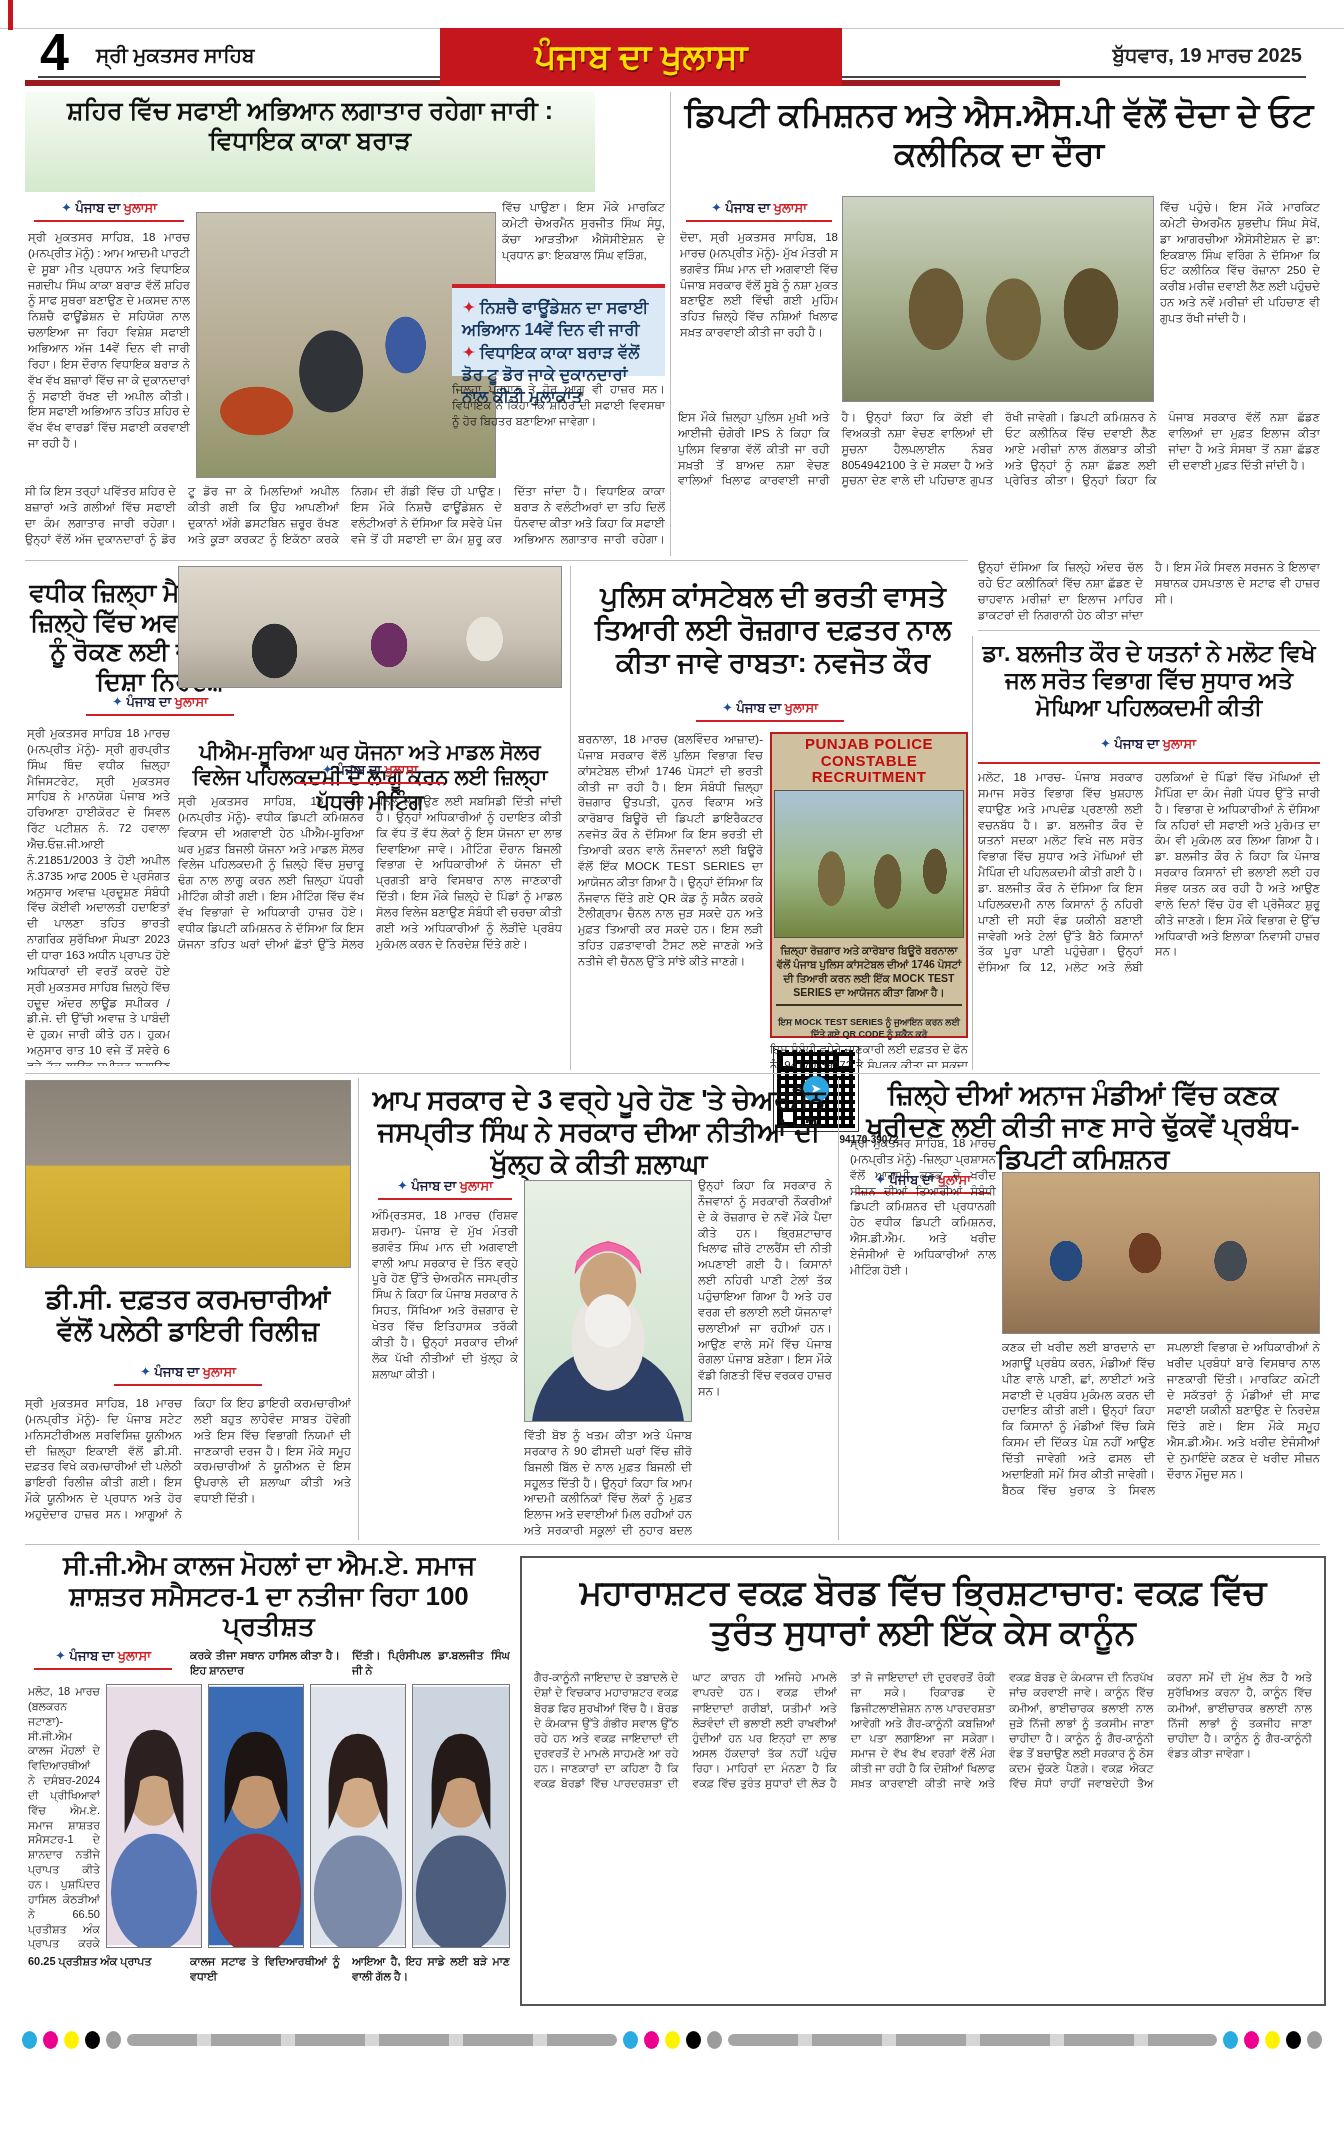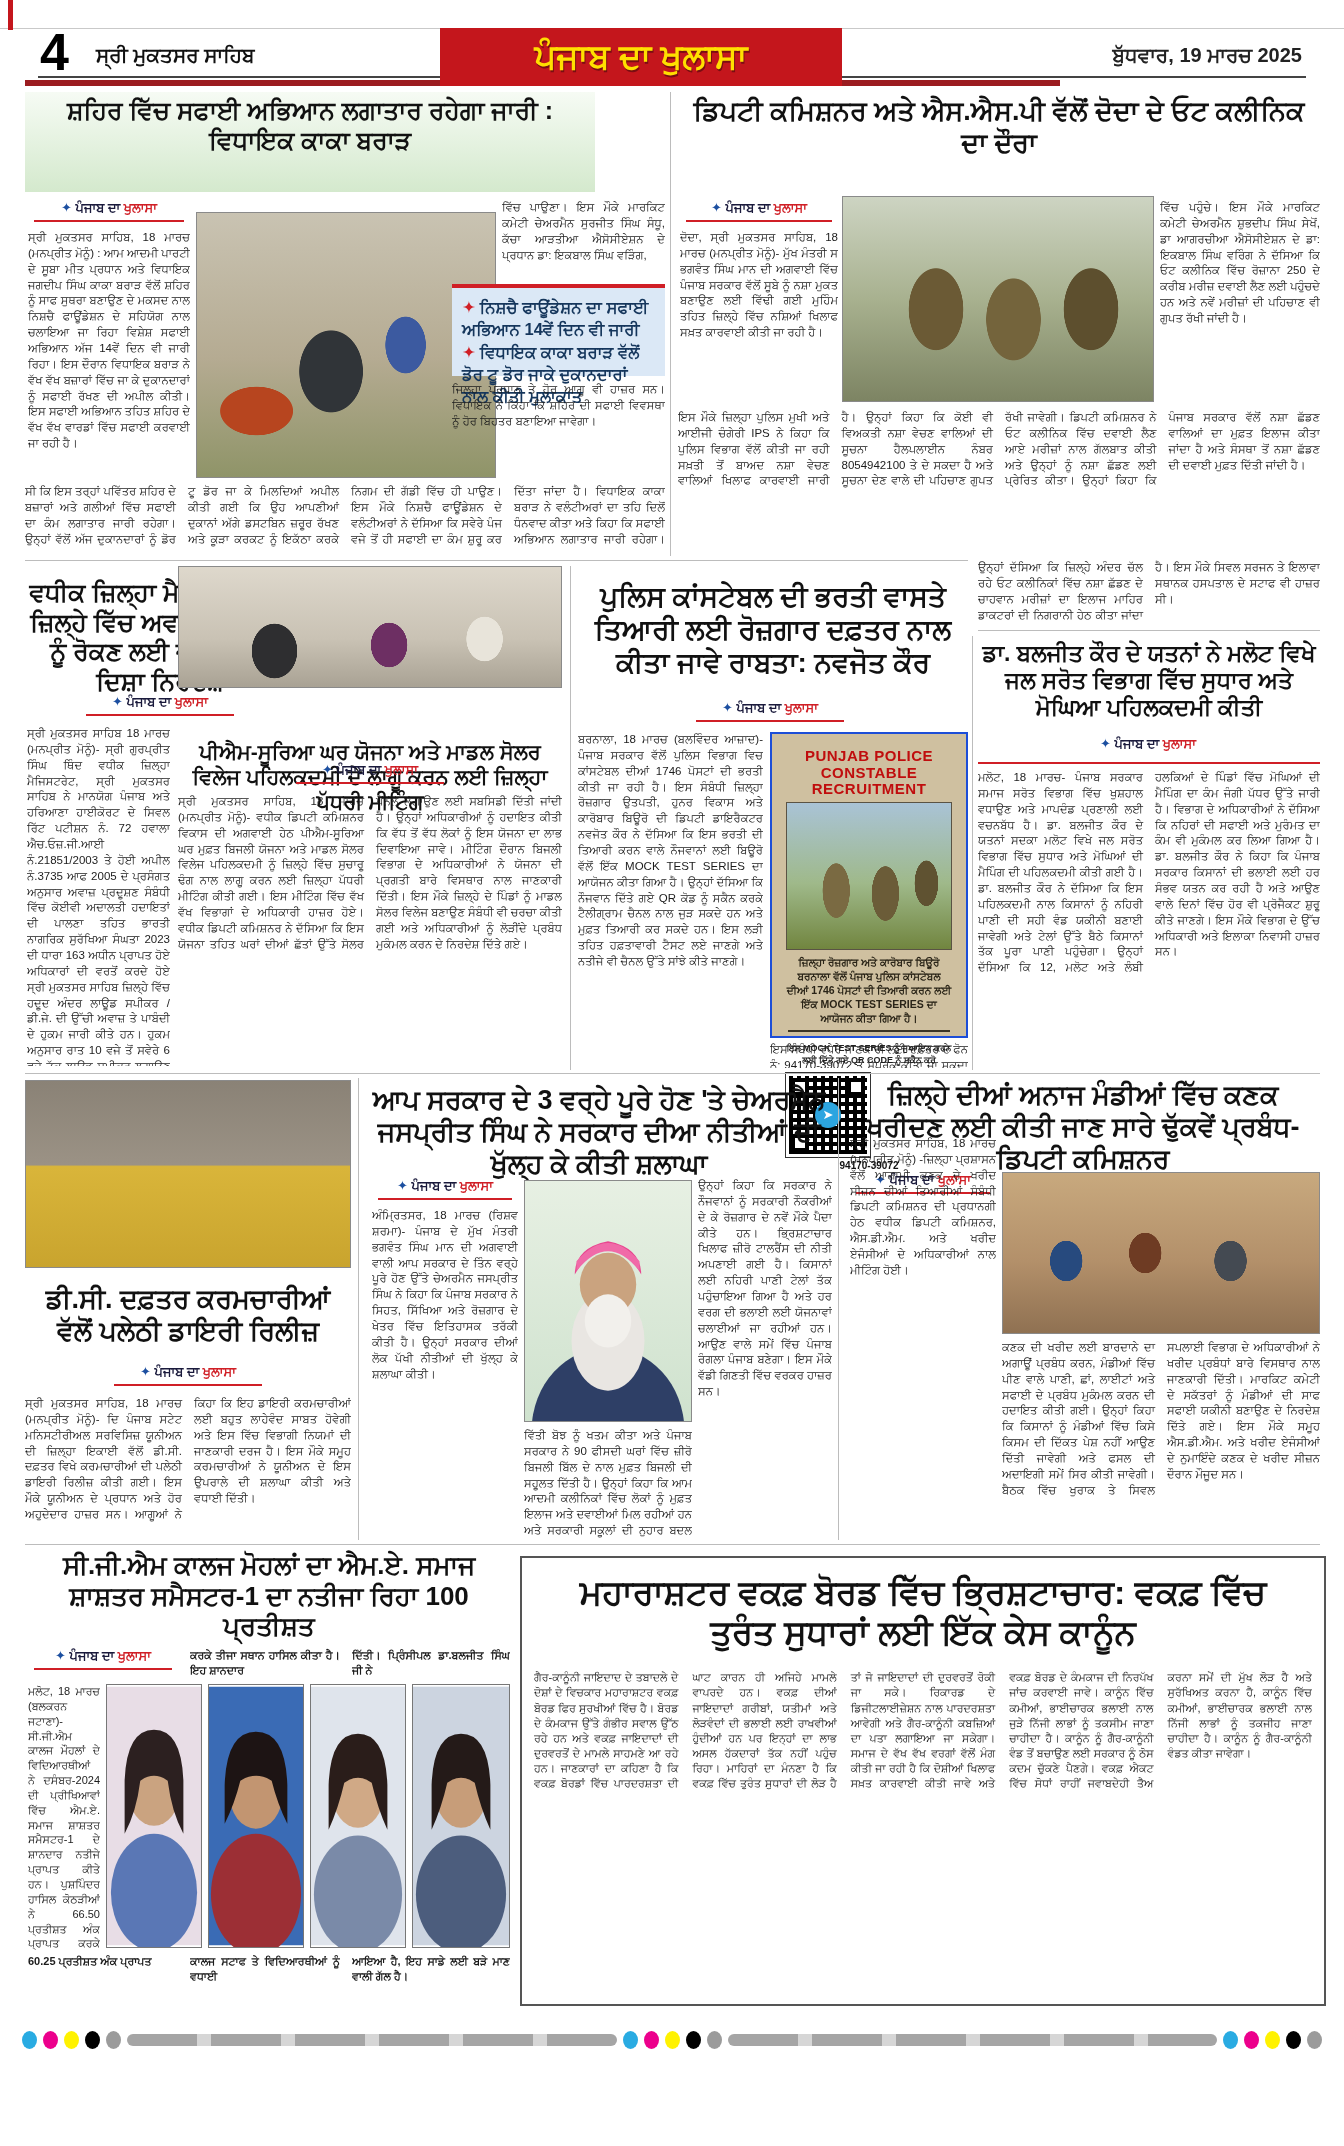--- a/index.html
+++ b/index.html
@@ -68,21 +68,21 @@
   
   .portrait { border:1px solid #777; position:absolute; overflow:hidden; }
   .portrait svg { width:100%; height:100%; }
 
   
   .bluebox { position:absolute; background:#dbe8f6; border-top:4px solid #d01f26; padding:8px 10px;
              font-weight:bold; color:#15365c; font-size:16.5px; line-height:1.35; }
   .bluebox .bi { color:#d01f26; margin-right:4px; }
 
   
-  .poster { position:absolute; background:#cfc0a0; border:2px solid #1d4ed8; padding:14px; }
+  .poster { position:absolute; background:#cfc0a0; border:2px solid #b91c1c; padding:2px; }
   .poster-title { color:#c00d0d; font-weight:bold; text-align:center; font-size:15px; line-height:1.1;
                   letter-spacing:.5px; }
   .poster-photo { margin-top:4px; height:148px; border:1px solid #5a5344;
       background:
         radial-gradient(30px 60px at 30% 60%, #7a6a42 0%, #7a6a42 45%, transparent 46%),
         radial-gradient(30px 60px at 60% 62%, #6b5c38 0%, #6b5c38 45%, transparent 46%),
         radial-gradient(26px 50px at 85% 55%, #5f5231 0%, #5f5231 45%, transparent 46%),
         linear-gradient(180deg,#a9c3d6 0%,#9fb98a 55%,#71853f 100%); }
   .poster-cap { margin-top:5px; font-size:10.5px; font-weight:bold; color:#2a2417; text-align:center; line-height:1.35; }
   .poster-sep { height:2px; background:#3a3425; margin:5px 2px; }
@@ -146,21 +146,21 @@
   <div class="bluebox" style="left:452px; top:284px; width:213px; height:92px;">
     <div><span class="bi">✦</span><span>ਨਿਸ਼ਚੈ ਫਾਊਂਡੇਸ਼ਨ ਦਾ ਸਫਾਈ ਅਭਿਆਨ 14ਵੇਂ ਦਿਨ ਵੀ ਜਾਰੀ</span></div>
     <div><span class="bi">✦</span><span>ਵਿਧਾਇਕ ਕਾਕਾ ਬਰਾੜ ਵੱਲੋਂ ਡੋਰ ਟੂ ਡੋਰ ਜਾਕੇ ਦੁਕਾਨਦਾਰਾਂ ਨਾਲ ਕੀਤੀ ਮੁਲਾਕਾਤ</span></div>
   </div>
   <div class="abs body-txt" style="left:452px; top:382px; width:213px; height:96px;">ਜਿਲ੍ਹਾ ਪ੍ਰਧਾਨ ਤੇ ਹੋਰ ਆਗੂ ਵੀ ਹਾਜ਼ਰ ਸਨ। ਵਿਧਾਇਕ ਨੇ ਕਿਹਾ ਕਿ ਸ਼ਹਿਰ ਦੀ ਸਫਾਈ ਵਿਵਸਥਾ ਨੂੰ ਹੋਰ ਬਿਹਤਰ ਬਣਾਇਆ ਜਾਵੇਗਾ।</div>
 
   <div class="abs body-txt cols4" style="left:25px; top:484px; width:640px; height:70px;">ਸੀ ਕਿ ਇਸ ਤਰ੍ਹਾਂ ਪਵਿੱਤਰ ਸ਼ਹਿਰ ਦੇ ਬਜ਼ਾਰਾਂ ਅਤੇ ਗਲੀਆਂ ਵਿੱਚ ਸਫਾਈ ਦਾ ਕੰਮ ਲਗਾਤਾਰ ਜਾਰੀ ਰਹੇਗਾ। ਉਨ੍ਹਾਂ ਵੱਲੋਂ ਅੱਜ ਦੁਕਾਨਦਾਰਾਂ ਨੂੰ ਡੋਰ ਟੂ ਡੋਰ ਜਾ ਕੇ ਮਿਲਦਿਆਂ ਅਪੀਲ ਕੀਤੀ ਗਈ ਕਿ ਉਹ ਆਪਣੀਆਂ ਦੁਕਾਨਾਂ ਅੱਗੇ ਡਸਟਬਿਨ ਜ਼ਰੂਰ ਰੱਖਣ ਅਤੇ ਕੂੜਾ ਕਰਕਟ ਨੂੰ ਇਕੱਠਾ ਕਰਕੇ ਨਿਗਮ ਦੀ ਗੱਡੀ ਵਿੱਚ ਹੀ ਪਾਉਣ। ਇਸ ਮੌਕੇ ਨਿਸ਼ਚੈ ਫਾਊਂਡੇਸ਼ਨ ਦੇ ਵਲੰਟੀਅਰਾਂ ਨੇ ਦੱਸਿਆ ਕਿ ਸਵੇਰੇ ਪੰਜ ਵਜੇ ਤੋਂ ਹੀ ਸਫਾਈ ਦਾ ਕੰਮ ਸ਼ੁਰੂ ਕਰ ਦਿੱਤਾ ਜਾਂਦਾ ਹੈ। ਵਿਧਾਇਕ ਕਾਕਾ ਬਰਾੜ ਨੇ ਵਲੰਟੀਅਰਾਂ ਦਾ ਤਹਿ ਦਿਲੋਂ ਧੰਨਵਾਦ ਕੀਤਾ ਅਤੇ ਕਿਹਾ ਕਿ ਸਫਾਈ ਅਭਿਆਨ ਲਗਾਤਾਰ ਜਾਰੀ ਰਹੇਗਾ। ਇਸ ਮੌਕੇ ਵੱਡੀ ਗਿਣਤੀ ਵਿੱਚ ਸ਼ਹਿਰ ਨਿਵਾਸੀ ਅਤੇ ਦੁਕਾਨਦਾਰ ਹਾਜ਼ਰ ਸਨ।</div>
 
   <div class="vdiv" style="left:670px; top:92px; height:464px;"></div>
 
-  <div class="abs headline" style="left:678px; top:92px; width:642px; height:100px; font-size:27px; padding-top:4px;text-align:center;">ਡਿਪਟੀ ਕਮਿਸ਼ਨਰ ਅਤੇ ਐਸ.ਐਸ.ਪੀ ਵੱਲੋਂ ਦੋਦਾ ਦੇ ਓਟ ਕਲੀਨਿਕ ਦਾ ਦੌਰਾ</div>
+  <div class="abs headline" style="left:678px; top:92px; width:642px; height:100px; font-size:33px; padding-top:4px;text-align:center;">ਡਿਪਟੀ ਕਮਿਸ਼ਨਰ ਅਤੇ ਐਸ.ਐਸ.ਪੀ ਵੱਲੋਂ ਦੋਦਾ ਦੇ ਓਟ ਕਲੀਨਿਕ ਦਾ ਦੌਰਾ</div>
 
   <div class="abs" style="left:680px; top:200px; width:158px;">
     <div class="byline"><span class="star">✦</span>
       <span class="w1">ਪੰਜਾਬ ਦਾ</span>
       <span class="w2">ਖੁਲਾਸਾ</span></div>
     <div class="byline-rule"></div>
   </div>
   <div class="abs body-txt" style="left:680px; top:230px; width:158px; height:175px;">ਦੋਦਾ, ਸ੍ਰੀ ਮੁਕਤਸਰ ਸਾਹਿਬ, 18 ਮਾਰਚ (ਮਨਪ੍ਰੀਤ ਮੋਨੂੰ)- ਮੁੱਖ ਮੰਤਰੀ ਸ ਭਗਵੰਤ ਸਿੰਘ ਮਾਨ ਦੀ ਅਗਵਾਈ ਵਿੱਚ ਪੰਜਾਬ ਸਰਕਾਰ ਵੱਲੋਂ ਸੂਬੇ ਨੂੰ ਨਸ਼ਾ ਮੁਕਤ ਬਣਾਉਣ ਲਈ ਵਿੱਢੀ ਗਈ ਮੁਹਿੰਮ ਤਹਿਤ ਜ਼ਿਲ੍ਹੇ ਵਿੱਚ ਨਸ਼ਿਆਂ ਖਿਲਾਫ ਸਖ਼ਤ ਕਾਰਵਾਈ ਕੀਤੀ ਜਾ ਰਹੀ ਹੈ।</div>
 
   <div class="photo ph-police" style="left:842px; top:196px; width:312px; height:206px;"></div>

